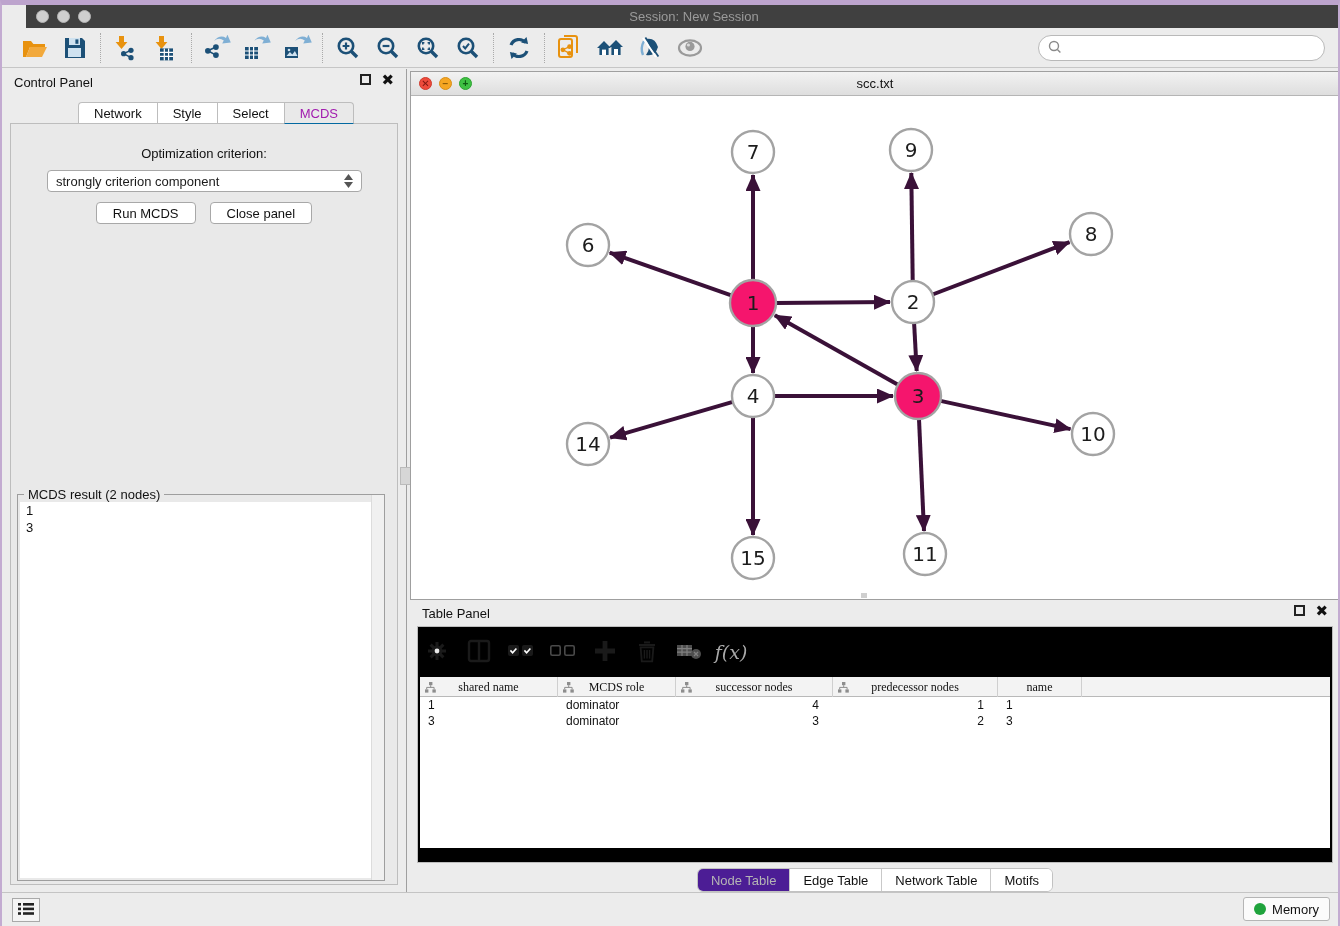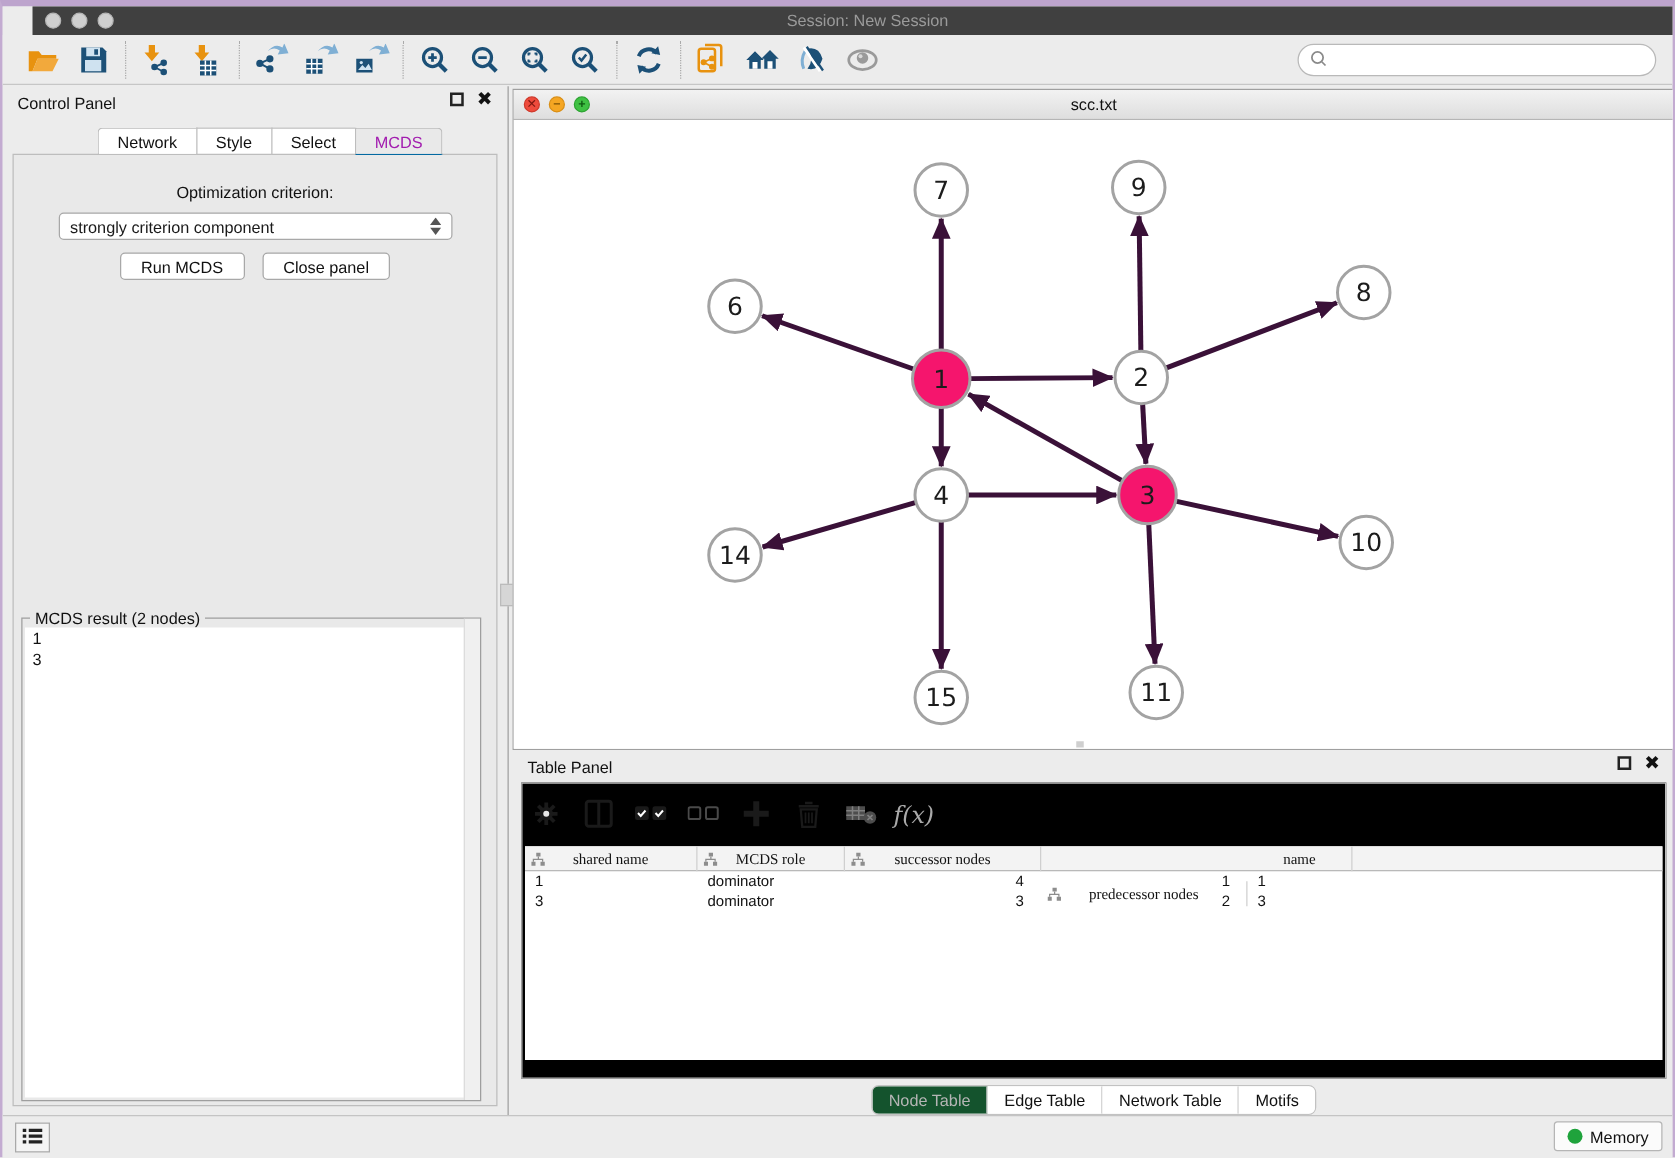--- a/index.html
+++ b/index.html
@@ -86,21 +86,21 @@
              align-items:center; justify-content:center; font-size:12px; color:#111; }
   .t-hcell .hicon { position:absolute; left:5px; top:5px; }
   .t-row { display:flex; height:16px; }
   .t-cell { font-size:12px; line-height:16px; color:#111; padding:0 8px; white-space:nowrap; overflow:hidden; }
   .t-cell.right { text-align:right; padding-right:14px; }
   .tp-tabs { position:absolute; left:0; right:0; top:268px; display:flex; justify-content:center; }
   .tp-tabs-box { display:flex; border:1px solid #c2c2c2; border-radius:6px; overflow:hidden; background:#fff; }
   .tp-tab { height:22px; padding:0 13px; display:flex; align-items:center; font-size:13px; color:#111;
             border-right:1px solid #c9c9c9; background:#fff; }
   .tp-tab:last-child { border-right:none; }
-  .tp-tab.active { background:#14532d; color:#b5b5b5; }
+  .tp-tab.active { background:#4c1d95; color:#b5b5b5; }
 
   
   .statusbar { position:absolute; left:0; bottom:0; width:100%; height:34px; background:#ececec; border-top:1px solid #c4c4c4; }
   .sb-list-btn { position:absolute; left:10px; top:5px; width:28px; height:24px; background:#f4f4f4;
                  border:1px solid #a9a9a9; display:flex; align-items:center; justify-content:center; }
   .sb-memory { position:absolute; right:8px; top:4px; height:24px; padding:0 10px; background:#fbfbfb;
                border:1px solid #b5b5b5; border-radius:3px; display:flex; align-items:center; gap:6px; }
   .mem-dot { width:12px; height:12px; border-radius:50%; }
   .sb-memory span { font-size:13px; color:#111; }
 </style>
@@ -544,21 +544,21 @@
               <span class="hicon"><svg width="11" height="11" viewBox="0 0 11 11">
                   <g fill="#8d8d8d">
                     <rect x="4" y="0" width="3.4" height="3.2"></rect>
                     <rect x="0" y="7.4" width="3.4" height="3.2"></rect>
                     <rect x="7.4" y="7.4" width="3.4" height="3.2"></rect>
                     <path d="M5.7 3.2 V5.4 M1.7 7.4 V5.4 H9.1 V7.4" stroke="#8d8d8d" stroke-width="1" fill="none"></path>
                   </g>
                 </svg></span>
               <span>successor nodes</span>
             </div>
-            <div class="t-hcell" style="width: 165px; margin-top: 28px;">
+            <div class="t-hcell" style="width: 165px;">
               <span class="hicon"><svg width="11" height="11" viewBox="0 0 11 11">
                   <g fill="#8d8d8d">
                     <rect x="4" y="0" width="3.4" height="3.2"></rect>
                     <rect x="0" y="7.4" width="3.4" height="3.2"></rect>
                     <rect x="7.4" y="7.4" width="3.4" height="3.2"></rect>
                     <path d="M5.7 3.2 V5.4 M1.7 7.4 V5.4 H9.1 V7.4" stroke="#8d8d8d" stroke-width="1" fill="none"></path>
                   </g>
                 </svg></span>
               <span>predecessor nodes</span>
             </div>

